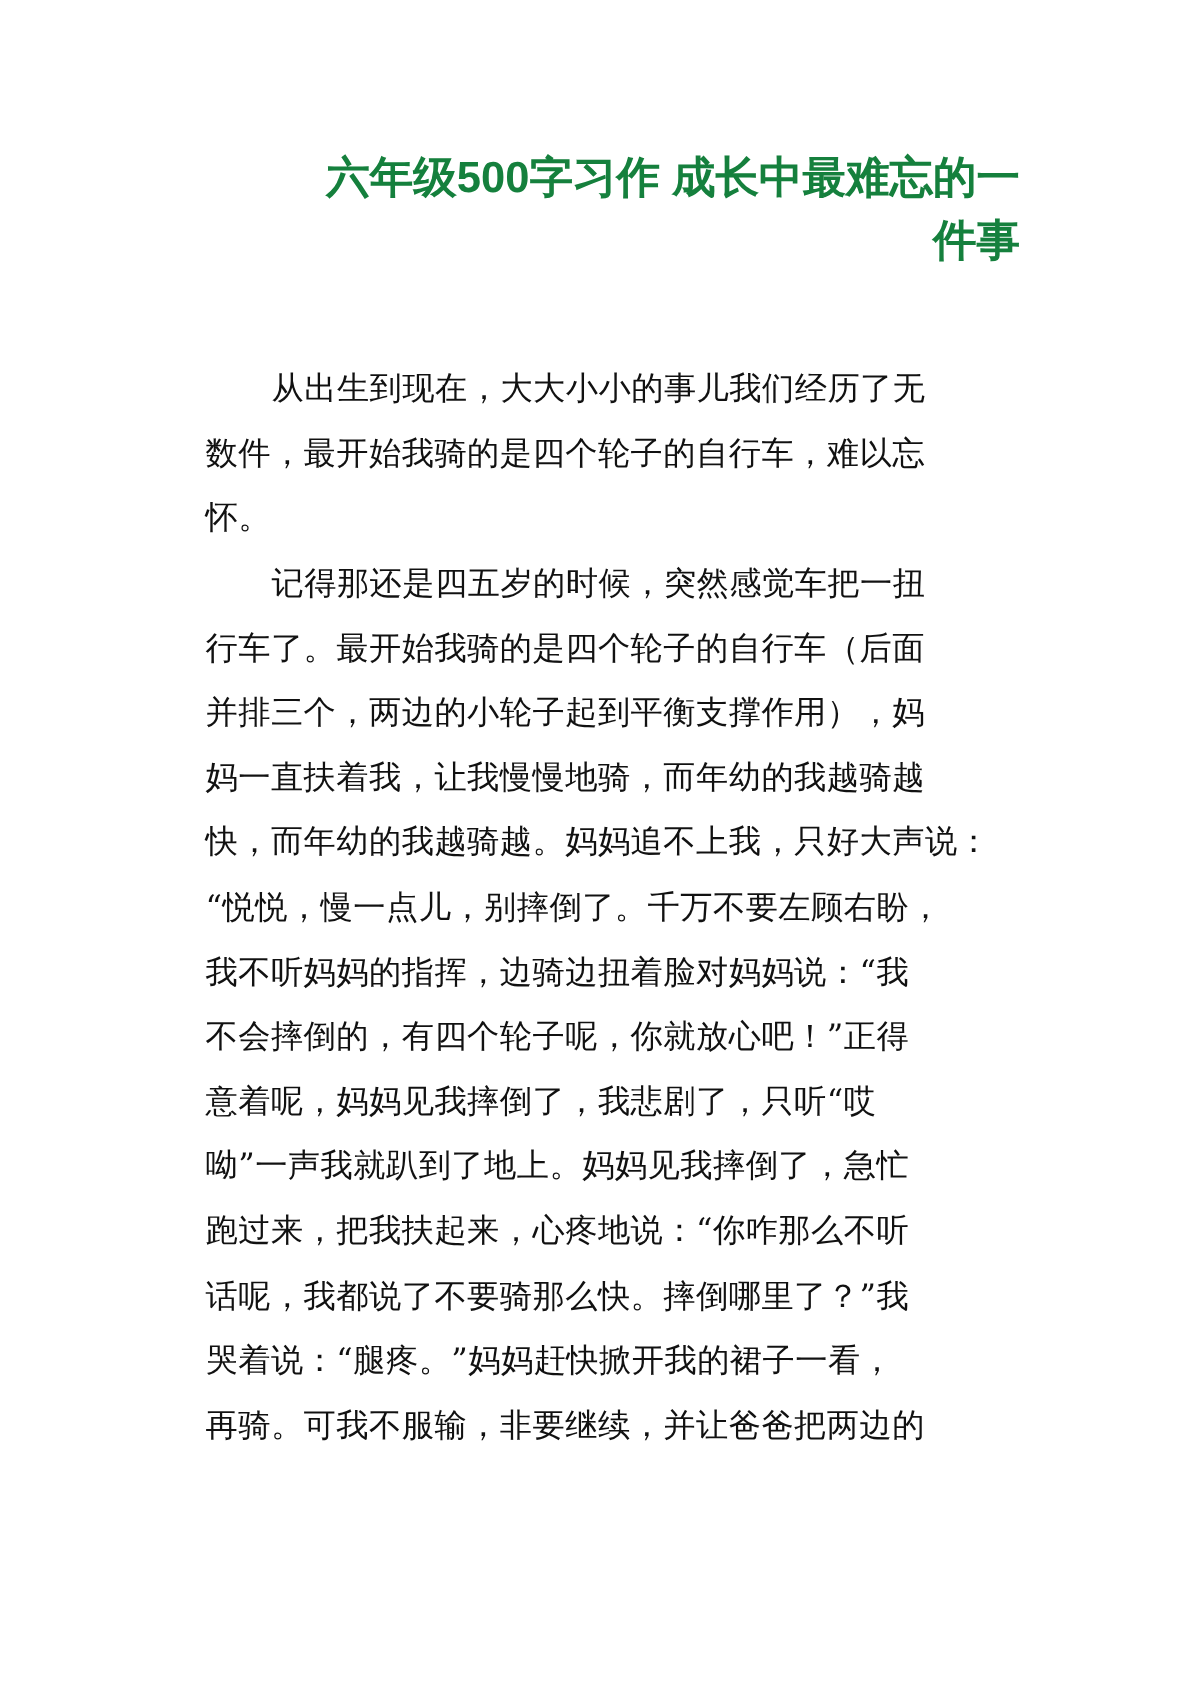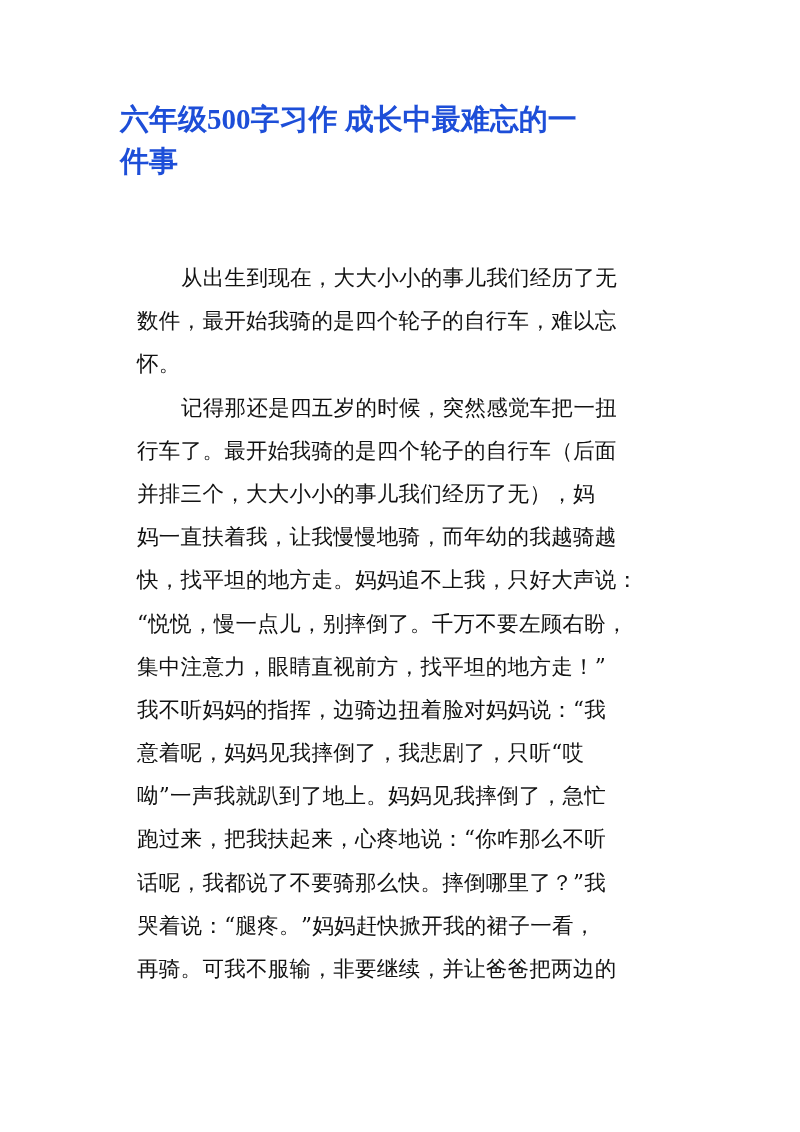--- a/index.html
+++ b/index.html
@@ -1,40 +1,40 @@
 <!DOCTYPE html>
 <html><head>
 <meta charset="utf-8">
 <style>
   html, body { margin: 0; padding: 0; background: #ffffff; }
   body { width: 800px; height: 1132px; position: relative; overflow: hidden; font-family: "DejaVu Serif", "Liberation Serif", serif; color: #111; }
-  .title { position: absolute; left: 120px; top: 98px; width: 560px; text-align: left; font-family: Liberation Serif, serif; font-weight: bold; font-size: 29px; line-height: 42px; color: #1d4ed8; }
-  .body { position: absolute; left: 137px; top: 256px; width: 528px; }
+  .title { position: absolute; left: 120px; top: 98px; width: 560px; text-align: right; font-family: Liberation Sans, sans-serif; font-weight: bold; font-size: 29px; line-height: 42px; color: #15803d; }
+  .body { position: absolute; left: 137px; top: 238px; width: 528px; }
   .line { height: 43.2px; line-height: 43.2px; font-size: 21.5px; white-space: nowrap; letter-spacing: 0.3px; }
   .indent { padding-left: 44px; }
 </style>
 </head>
 <body>
 
 <div class="title">
   <div>六年级500字习作 成长中最难忘的一</div>
   <div>件事</div>
 </div>
 
 <div class="body">
   <div class="line indent">从出生到现在，大大小小的事儿我们经历了无</div>
   <div class="line">数件，最开始我骑的是四个轮子的自行车，难以忘</div>
   <div class="line">怀。</div>
   <div class="line indent">记得那还是四五岁的时候，突然感觉车把一扭</div>
   <div class="line">行车了。最开始我骑的是四个轮子的自行车（后面</div>
-  <div class="line">并排三个，大大小小的事儿我们经历了无），妈</div>
+  <div class="line">并排三个，两边的小轮子起到平衡支撑作用），妈</div>
   <div class="line">妈一直扶着我，让我慢慢地骑，而年幼的我越骑越</div>
-  <div class="line">快，找平坦的地方走。妈妈追不上我，只好大声说：</div>
+  <div class="line">快，而年幼的我越骑越。妈妈追不上我，只好大声说：</div>
   <div class="line">“悦悦，慢一点儿，别摔倒了。千万不要左顾右盼，</div>
-  <div class="line">集中注意力，眼睛直视前方，找平坦的地方走！”</div>
   <div class="line">我不听妈妈的指挥，边骑边扭着脸对妈妈说：“我</div>
+  <div class="line">不会摔倒的，有四个轮子呢，你就放心吧！”正得</div>
   <div class="line">意着呢，妈妈见我摔倒了，我悲剧了，只听“哎</div>
   <div class="line">呦”一声我就趴到了地上。妈妈见我摔倒了，急忙</div>
   <div class="line">跑过来，把我扶起来，心疼地说：“你咋那么不听</div>
   <div class="line">话呢，我都说了不要骑那么快。摔倒哪里了？”我</div>
   <div class="line">哭着说：“腿疼。”妈妈赶快掀开我的裙子一看，</div>
   <div class="line">再骑。可我不服输，非要继续，并让爸爸把两边的</div>
 </div>
 
 </body></html>

